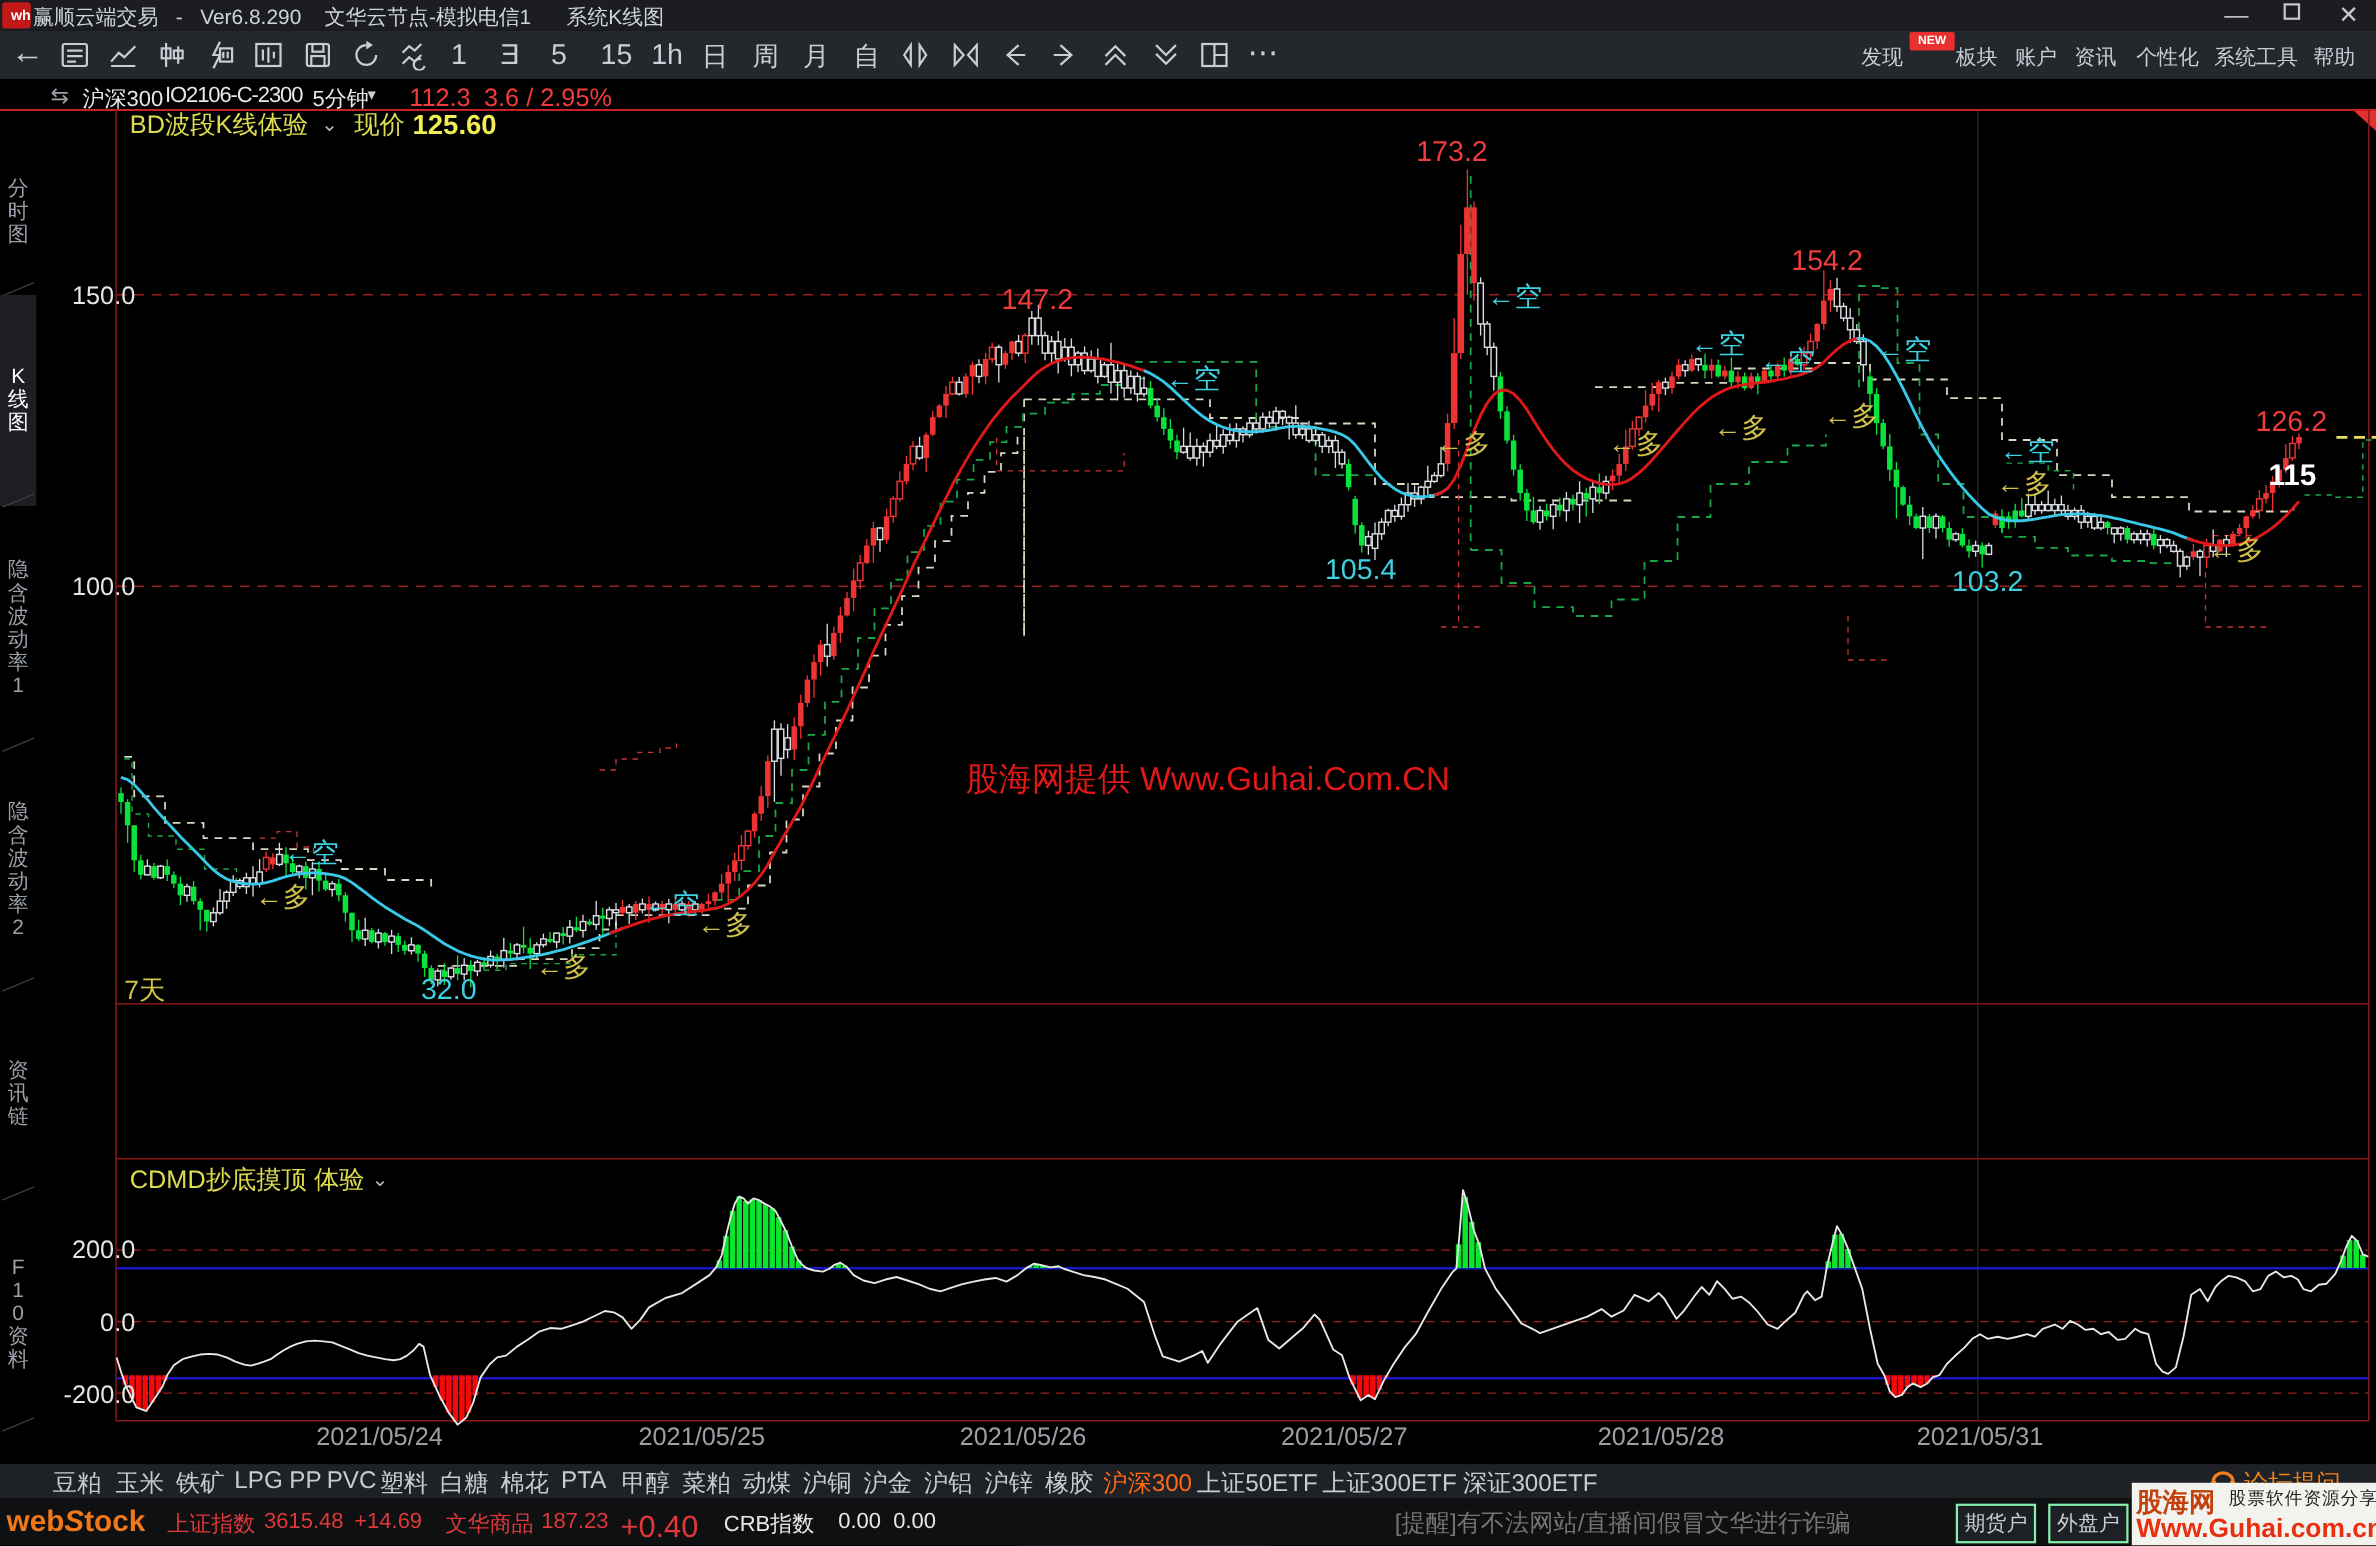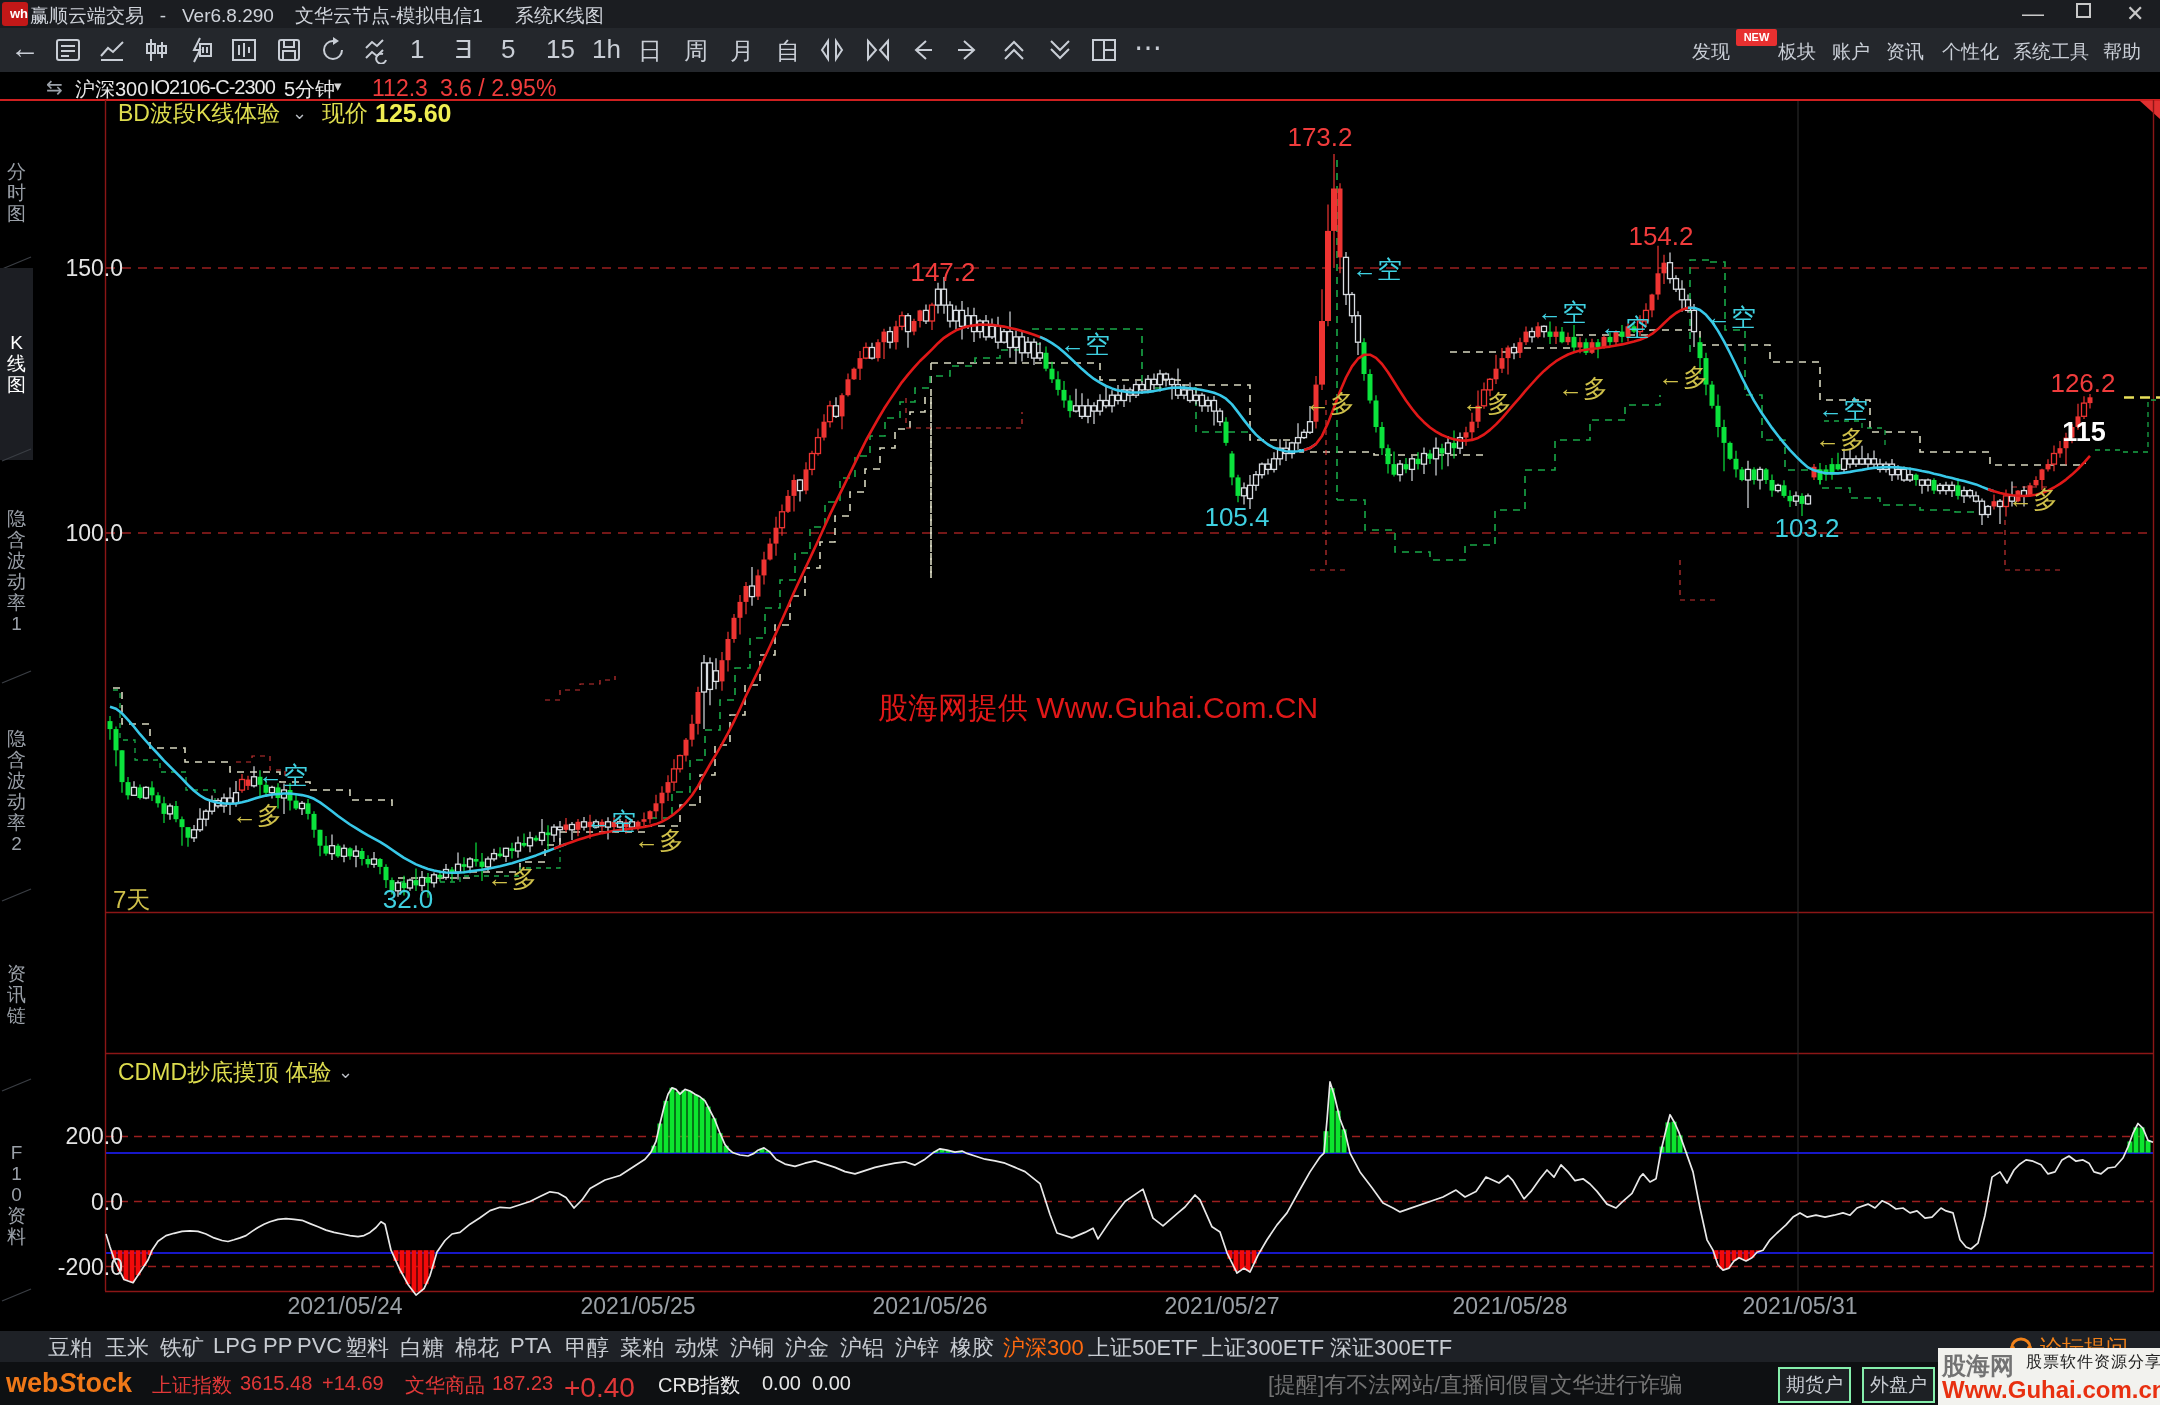--- a/index.html
+++ b/index.html
@@ -1018,19 +1018,19 @@
     <div class="abs" style="left:322px;top:10px;color:#e03838;font-size:20px">+14.69</div>
     <div class="abs" style="left:405px;top:10px;color:#e03838;font-size:20px">文华商品</div>
     <div class="abs" style="left:492px;top:10px;color:#e03838;font-size:20px">187.23</div>
     <div class="abs" style="left:564px;top:10px;color:#e03838;font-size:28px">+0.40</div>
     <div class="abs" style="left:658px;top:10px;color:#e8e8e8;font-size:20px">CRB指数</div>
     <div class="abs" style="left:762px;top:10px;color:#e8e8e8;font-size:20px">0.00&nbsp;&nbsp;0.00</div>
     <div class="abs" style="left:1268px;top:8px;color:#737373">[提醒]有不法网站/直播间假冒文华进行诈骗</div>
     <div class="btn" style="left:1778px;top:5px">期货户</div>
     <div class="btn" style="left:1862px;top:5px">外盘户</div>
     <div class="abs" style="left:1938px;top:-14px;width:222px;height:57px;background:#f2f2ee">
-      <span style="position:absolute;left:4px;top:2px;color:#737373;font-size:24px;font-weight:bold">股海网</span>
+      <span style="position:absolute;left:4px;top:2px;color:#c2410c;font-size:24px;font-weight:bold">股海网</span>
       <span style="position:absolute;left:88px;top:4px;color:#222;font-size:16px;letter-spacing:1px">股票软件资源分享</span>
       <span style="position:absolute;left:4px;top:28px;color:#e83010;font-size:24px;font-weight:bold">Www.Guhai.com.cn</span>
     </div>
   </div>
 
   <div class="abs" style="left:878px;top:688px;color:#e01818;font-size:30px;font-weight:normal">股海网提供 Www.Guhai.Com.CN</div>
 </div>
 </body></html>

